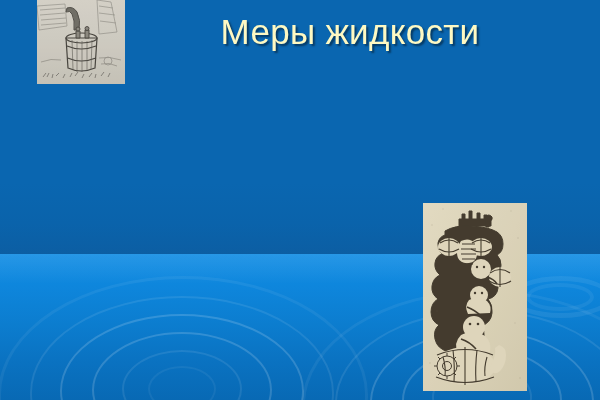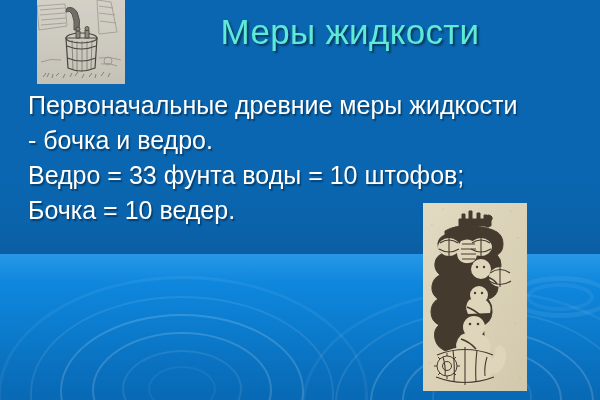--- a/index.html
+++ b/index.html
@@ -57,21 +57,21 @@
     border-radius: 50%;
     border: 2px solid rgba(255,255,255,0.10);
   }
 
   
   .title {
     position: absolute;
     left: 140px;
     top: 10px;
     width: 420px;
-    color: #5eead4;
+    color: #fef9c3;
     font-size: 35px;
     line-height: 44px;
     text-align: center;
     letter-spacing: 0.3px;
     text-shadow: 2px 2px 2px rgba(0,0,0,0.45);
     white-space: nowrap;
   }
 
   
   .body-text {
@@ -297,20 +297,14 @@
         <circle cx="7" cy="160" r="0.8"></circle>
           <circle cx="97" cy="175" r="0.8"></circle>
         <circle cx="88" cy="8" r="0.7"></circle>
           <circle cx="20" cy="6" r="0.7"></circle>
       </g>
     </svg>
   </div>
 
   <div class="title">Меры жидкости</div>
 
-  <div class="body-text">
-    <div class="body-line">Первоначальные древние меры жидкости</div>
-    <div class="body-line">- бочка и ведро.</div>
-    <div class="body-line">Ведро = 33 фунта воды = 10 штофов;</div>
-    <div class="body-line">Бочка = 10 ведер.</div>
-  </div>
 
 </div>
 
 </body></html>

